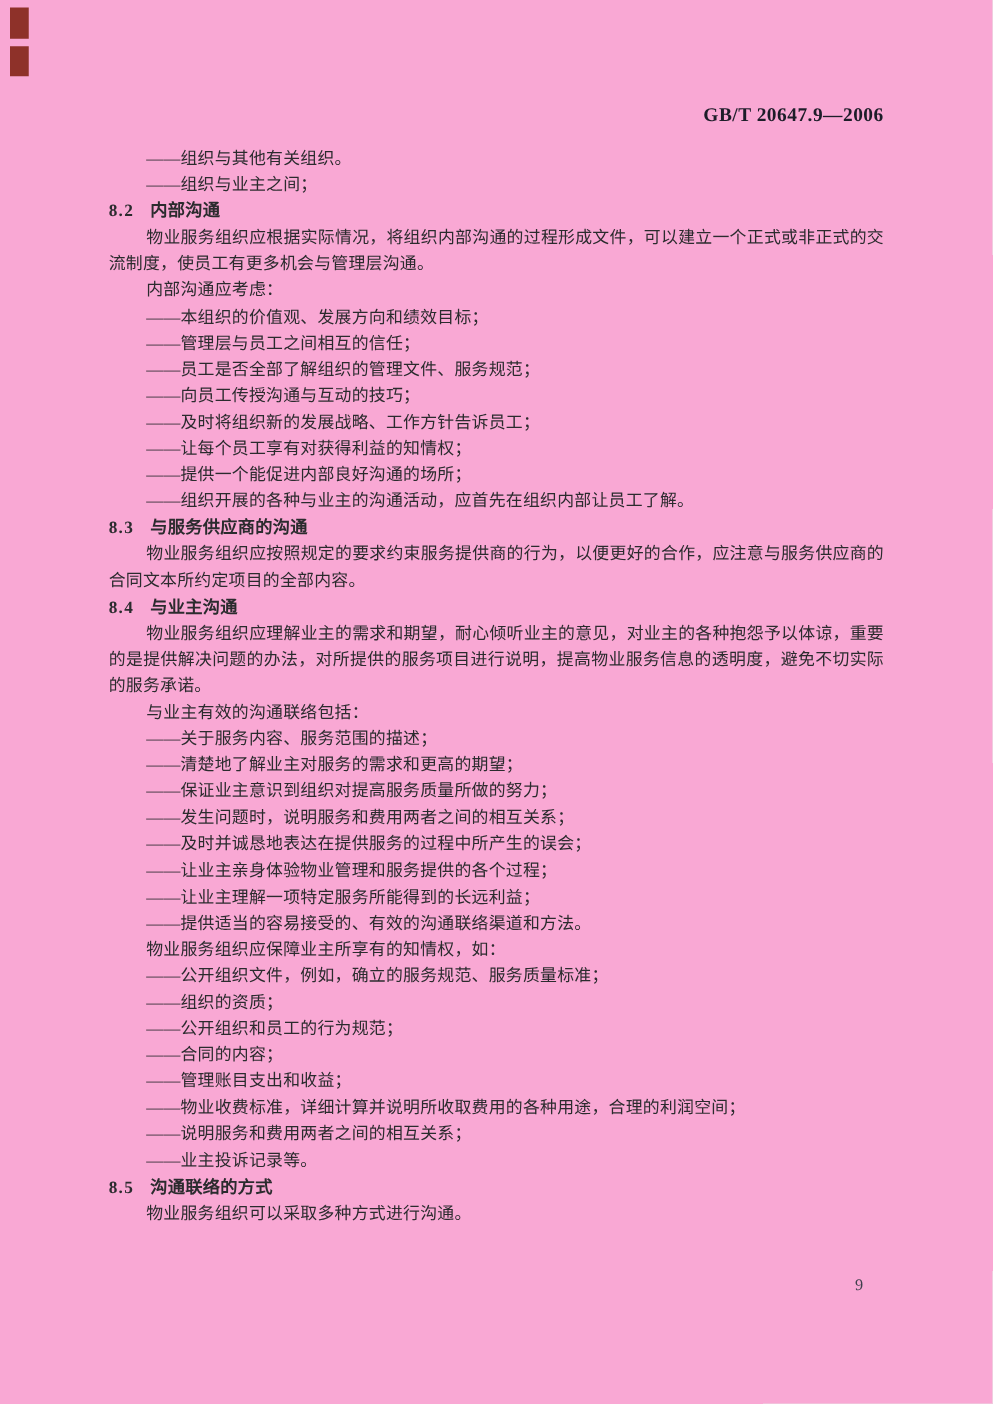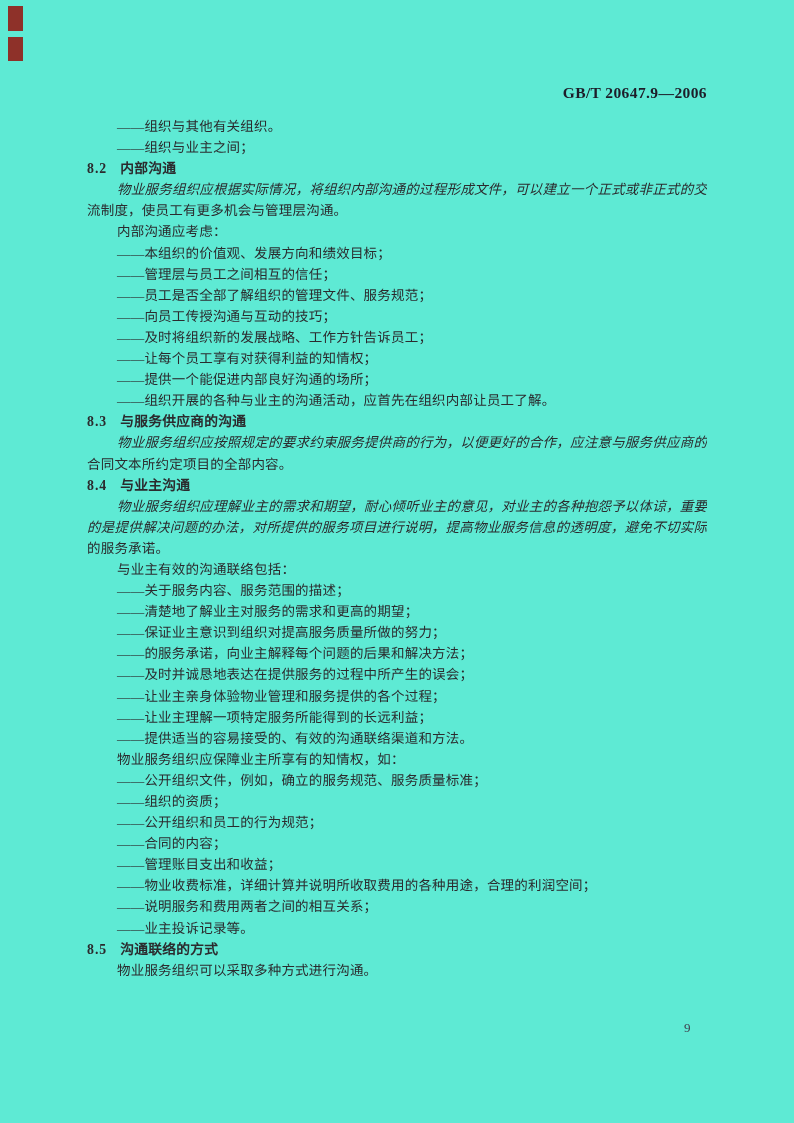--- a/index.html
+++ b/index.html
@@ -1,20 +1,20 @@
 <!DOCTYPE html>
 <html lang="zh-CN"><head>
 <meta charset="utf-8">
 <style>
   html,body { margin:0; padding:0; background:#e8e8e8; }
   .page {
     position:relative;
     width:794px; height:1123px;
     margin:0 auto;
-    background:#5eead4;
+    background:#f9a8d4;
     font-family:"Liberation Serif","DejaVu Serif",serif;
     color:#2b2b2e;
     overflow:hidden;
   }
   .std-header {
     position:absolute;
     top:84px; right:87px;
     font-weight:bold;
     font-size:15.5px;
     letter-spacing:0.4px;
@@ -32,21 +32,20 @@
     white-space:nowrap;
     letter-spacing:0.2px;
   }
   .line.first, .line.dash { text-indent:30px; }
   .line.fill {
     white-space:normal;
     text-align:justify;
     text-align-last:justify;
     overflow:hidden;
     letter-spacing:0;
-    font-style:italic;
   }
   .line.heading { font-weight:bold; font-size:13.8px; }
   .line.heading .hnum { margin-right:13px; letter-spacing:1px; }
   .page-number {
     position:absolute;
     left:684px; top:1020px;
     font-size:13px;
     color:#3f3f4c;
   }
   .scan-mark {
@@ -84,21 +83,21 @@
       <div class="line first fill">物业服务组织应按照规定的要求约束服务提供商的行为，以便更好的合作，应注意与服务供应商的</div>
       <div class="line cont">合同文本所约定项目的全部内容。</div>
       <div class="line heading"><span class="hnum">8.4</span><span class="htitle">与业主沟通</span></div>
       <div class="line first fill">物业服务组织应理解业主的需求和期望，耐心倾听业主的意见，对业主的各种抱怨予以体谅，重要</div>
       <div class="line cont fill">的是提供解决问题的办法，对所提供的服务项目进行说明，提高物业服务信息的透明度，避免不切实际</div>
       <div class="line cont">的服务承诺。</div>
       <div class="line first">与业主有效的沟通联络包括：</div>
       <div class="line dash">——关于服务内容、服务范围的描述；</div>
       <div class="line dash">——清楚地了解业主对服务的需求和更高的期望；</div>
       <div class="line dash">——保证业主意识到组织对提高服务质量所做的努力；</div>
-      <div class="line dash">——的服务承诺，向业主解释每个问题的后果和解决方法；</div>
+      <div class="line dash">——发生问题时，说明服务和费用两者之间的相互关系；</div>
       <div class="line dash">——及时并诚恳地表达在提供服务的过程中所产生的误会；</div>
       <div class="line dash">——让业主亲身体验物业管理和服务提供的各个过程；</div>
       <div class="line dash">——让业主理解一项特定服务所能得到的长远利益；</div>
       <div class="line dash">——提供适当的容易接受的、有效的沟通联络渠道和方法。</div>
       <div class="line first">物业服务组织应保障业主所享有的知情权，如：</div>
       <div class="line dash">——公开组织文件，例如，确立的服务规范、服务质量标准；</div>
       <div class="line dash">——组织的资质；</div>
       <div class="line dash">——公开组织和员工的行为规范；</div>
       <div class="line dash">——合同的内容；</div>
       <div class="line dash">——管理账目支出和收益；</div>

